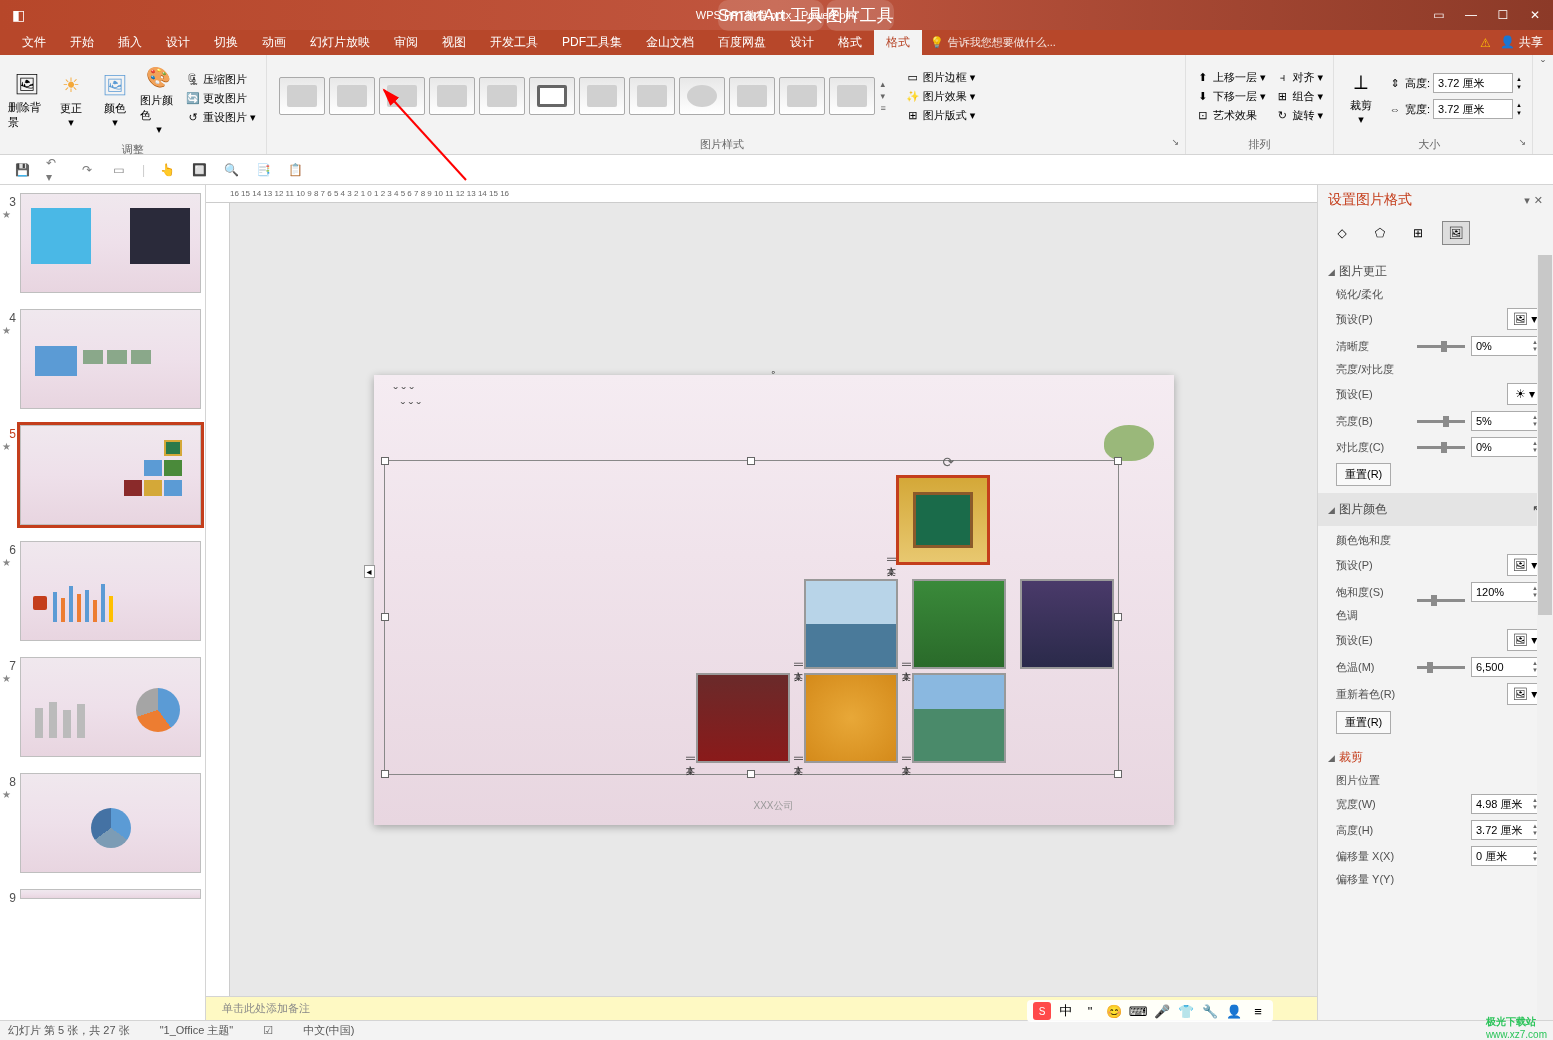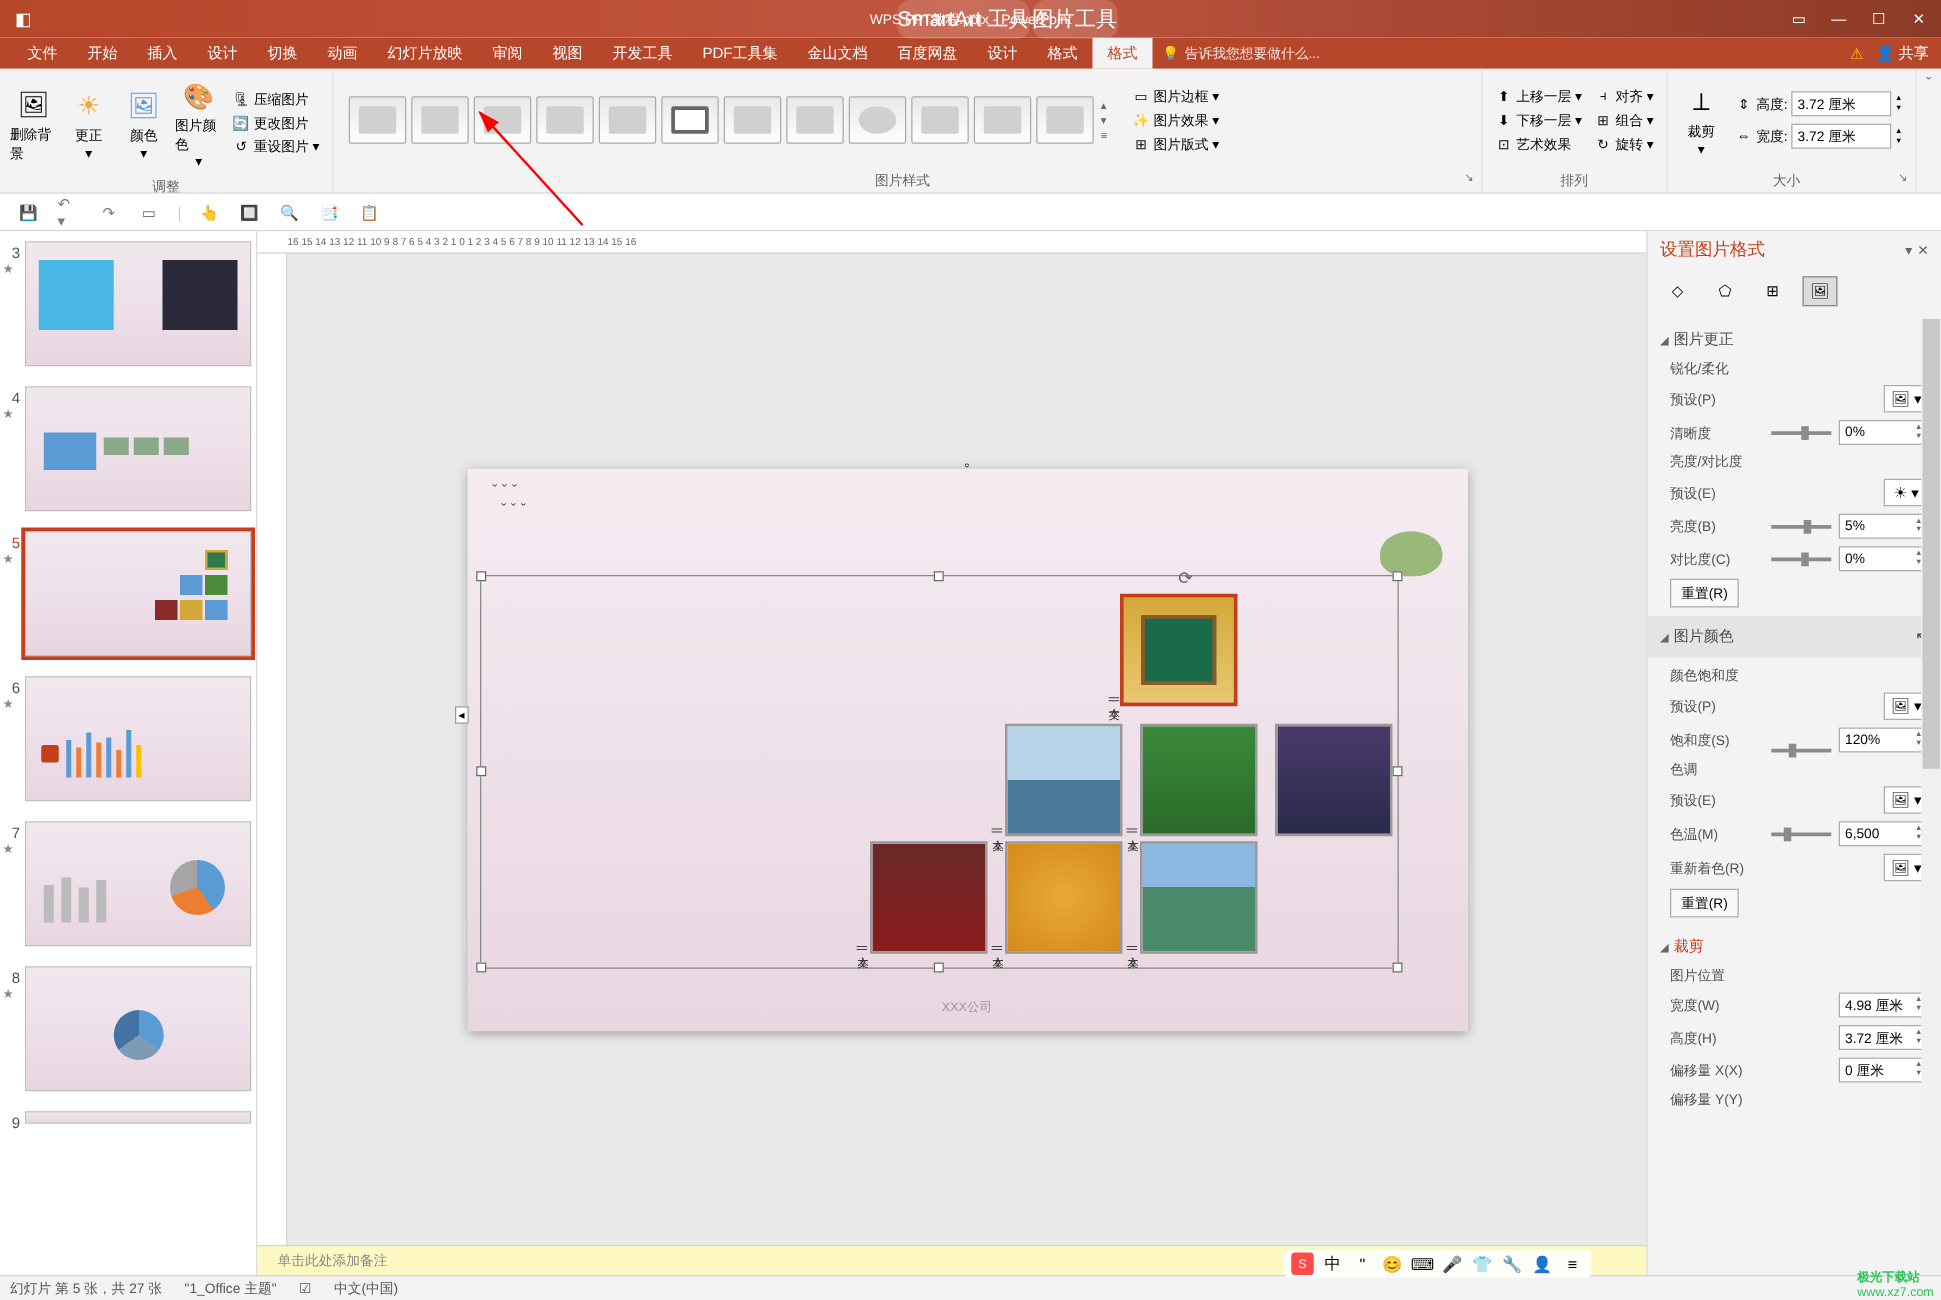--- a/index.html
+++ b/index.html
@@ -68,21 +68,21 @@
 .triangle { font-size: 9px; color: #666; }
 .sub-label { font-size: 11px; color: #505050; padding: 3px 0 3px 8px; }
 .form-row { display: flex; align-items: center; justify-content: space-between; padding: 3px 0 3px 8px; }
 .form-label { font-size: 11px; color: #505050; }
 .slider-track { width: 48px; height: 3px; background: #8b8b8b; position: relative; }
 .slider-thumb { position: absolute; top: -4px; left: 50%; width: 6px; height: 11px; background: #8b8b8b; }
 .value-input { width: 72px; height: 20px; border: 1px solid #ababab; background: white; font-size: 11px; padding: 0 4px; display: flex; align-items: center; justify-content: space-between; }
 .spinner { display: flex; flex-direction: column; font-size: 6px; color: #666; line-height: 7px; }
 .preset-btn { width: 36px; height: 22px; border: 1px solid #ababab; background: white; display: flex; align-items: center; justify-content: center; gap: 2px; }
 .reset-btn { border: 1px solid #ababab; background: #f9f9f9; padding: 3px 8px; font-size: 11px; cursor: pointer; }
-.status-bar { height: 20px; background: #f3f3f3; border-top: 1px solid #d4d4d4; display: flex; align-items: center; padding: 0 8px; font-size: 11px; color: #555; }
+.status-bar { height: 20px; background: #f3f3f3; border-top: 1px solid #d4d4d4; display: flex; align-items: center; padding: 0 8px; font-size: 11px; color: #555; gap: 12px; }
 .status-bar > span { margin-right: 18px; }
 .arrow-svg { position: absolute; pointer-events: none; z-index: 100; }
 .birds { position: absolute; top: 10px; left: 20px; font-size: 13px; color: #555; }
 .company { position: absolute; bottom: 12px; left: 50%; transform: translateX(-50%); font-size: 10px; color: #999; }
 .watermark { position: absolute; bottom: 0; right: 6px; font-size: 10px; color: #2bc45a; z-index: 200; }
 .scroll-v { position: absolute; right: 0; top: 0; bottom: 0; width: 16px; background: #f0f0f0; }
 .ime-bar { position: fixed; bottom: 18px; right: 280px; display: flex; gap: 6px; background: rgba(255,255,255,0.9); padding: 2px 6px; border-radius: 4px; font-size: 13px; }
 .ime-ic { width: 18px; height: 18px; display: flex; align-items: center; justify-content: center; }
 </style>
 </head>

